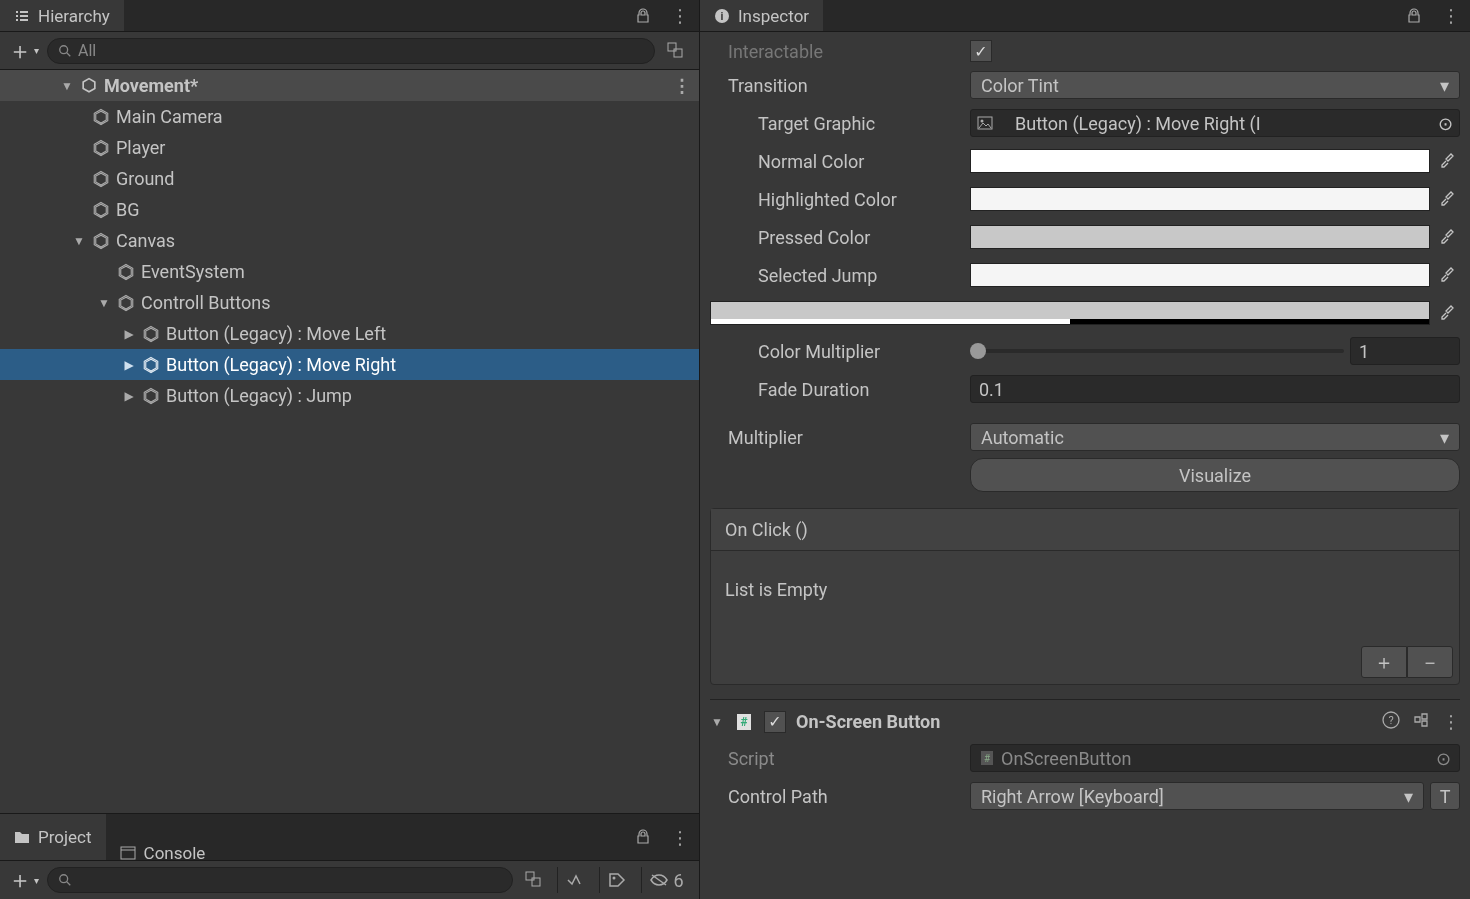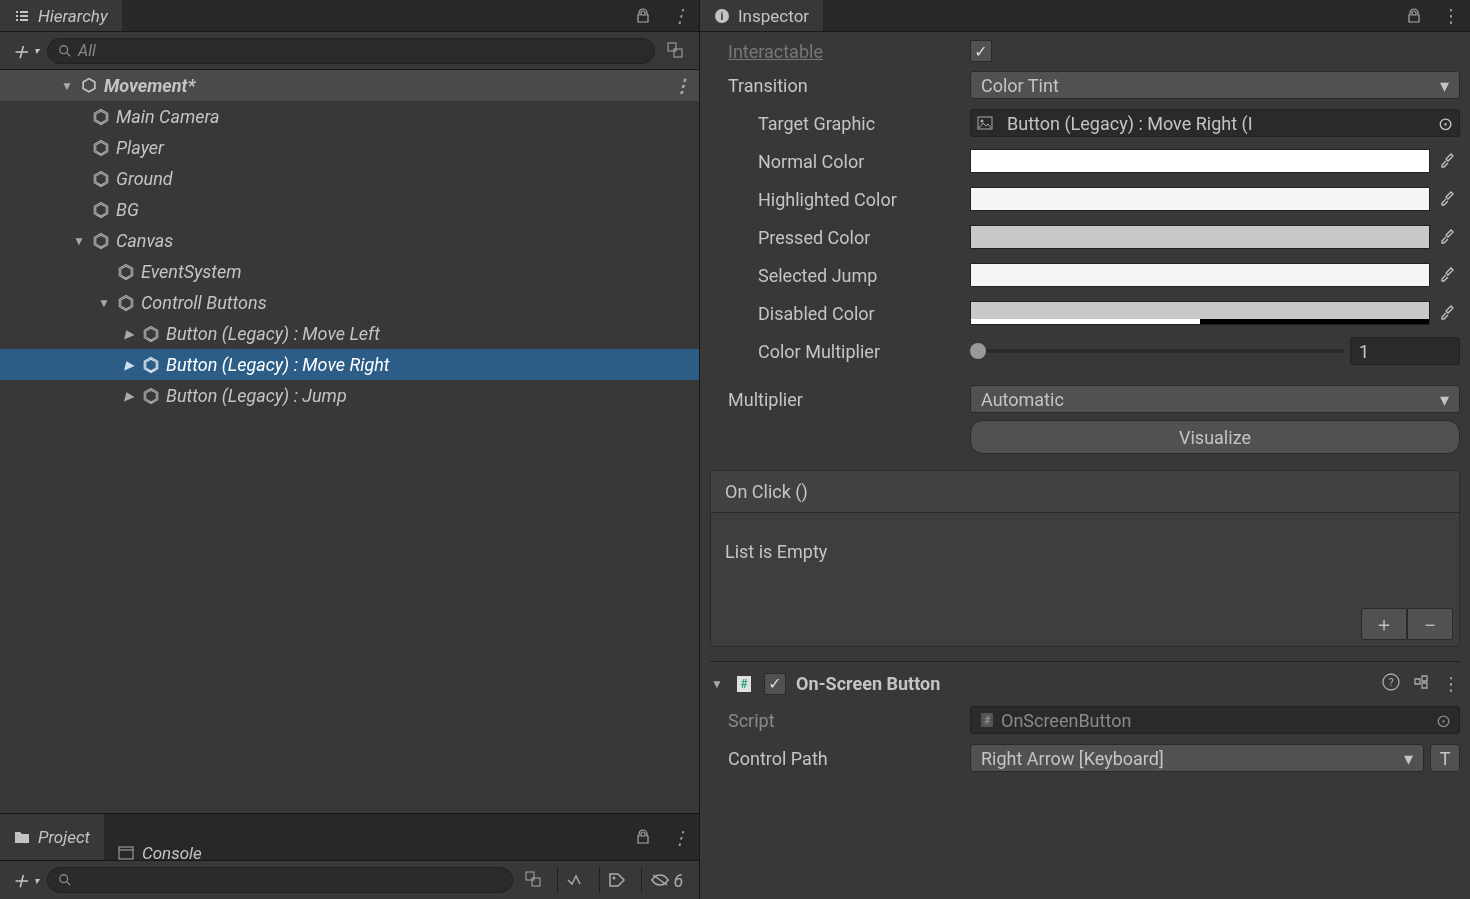--- a/index.html
+++ b/index.html
@@ -1,17 +1,17 @@
 <!DOCTYPE html>
 <html><head>
 <meta charset="utf-8">
 <style>
 * { margin:0; padding:0; box-sizing:border-box; font-family:-apple-system,BlinkMacSystemFont,"Segoe UI",Roboto,sans-serif; }
 body { background:#282828; color:#c4c4c4; font-size:18px; display:flex; width:1470px; height:899px; overflow:hidden; }
-.panel-left { width:700px; display:flex; flex-direction:column; border-right:1px solid #191919;font-style:italic; }
+.panel-left { width:700px; display:flex; flex-direction:column; border-right:1px solid #191919; }
 .panel-right { flex:1; display:flex; flex-direction:column; }
 
 
 .tab-bar { display:flex; background:#282828; height:32px; align-items:stretch; border-bottom:1px solid #191919; }
 .tab { display:flex; align-items:center; gap:8px; padding:0 14px; background:#383838; font-size:17px; }
 .tab.inactive { background:#282828; }
 .tab-spacer { flex:1; }
 .tab-icon-right { display:flex; align-items:center; padding:0 10px; gap:6px; color:#aaa; }
 
 
@@ -39,21 +39,21 @@
 .mini-icon-btn { width:34px; height:26px; display:flex; align-items:center; justify-content:center; color:#aaa; border-left:1px solid #222; }
 
 
 .insp-body { flex:1; background:#383838; overflow:auto; padding:4px 10px 10px 10px; }
 .prop-row { display:flex; align-items:center; height:38px;justify-content:center; }
 .prop-label { width:260px; padding-left:18px; font-size:18px; color:#c4c4c4; }
 .prop-sublabel { width:260px; padding-left:48px; font-size:18px; color:#c4c4c4; }
 .prop-field { flex:1; display:flex; align-items:center; gap:6px; }
 .checkbox { width:22px; height:22px; background:#515151; border:1px solid #2a2a2a; display:flex; align-items:center; justify-content:center; color:#ddd; font-size:16px; }
 .dropdown { flex:1; background:#515151; border:1px solid #2a2a2a; height:28px; display:flex; align-items:center; padding:0 10px; justify-content:space-between; border-radius:3px; }
-.obj-field { flex:1; background:#2a2a2a; border:1px solid #212121; height:28px; display:flex; align-items:center; padding:0 6px; gap:14px; border-radius:3px; }
+.obj-field { flex:1; background:#2a2a2a; border:1px solid #212121; height:28px; display:flex; align-items:center; padding:0 6px; gap:22px; border-radius:3px; }
 .color-swatch { flex:1; height:24px; border:1px solid #222; }
 .eyedrop { width:24px; height:24px; color:#c4c4c4; display:flex; align-items:center; justify-content:center; }
 .slider-track { flex:1; height:4px; background:#2a2a2a; border-radius:2px; position:relative; }
 .slider-thumb { position:absolute; left:0; top:-6px; width:16px; height:16px; background:#999; border-radius:50%; }
 .num-input { width:110px; background:#2a2a2a; border:1px solid #212121; height:28px; padding:0 8px; color:#c4c4c4; border-radius:3px; display:flex; align-items:center; }
 .wide-btn { background:#515151; border:1px solid #2a2a2a; height:34px; display:flex; align-items:center; justify-content:center; border-radius:13px; }
 
 .event-box { border:1px solid #2a2a2a; background:#3e3e3e; border-radius:4px; margin-top:14px; }
 .event-head { padding:10px 14px; border-bottom:1px solid #2a2a2a; background:#424242; }
 .event-body { padding:28px 14px 40px 14px; color:#c4c4c4; }
@@ -288,21 +288,21 @@
     <div class="tab-icon-right">
         <svg width="16" height="16" viewBox="0 0 16 16">
           <path d="M4 7V5a4 4 0 018 0v2h1v7H3V7h1zm2 0h4V5a2 2 0 00-4 0v2z" fill="none" stroke="#aaa" stroke-width="1.2"></path>
         </svg>
       </div>
     <div class="tab-icon-right">⋮</div>
   </div>
 
   <div class="insp-body">
     <div class="interactable-row">
-      <div class="prop-label" style="color:#777;text-decoration:underline;">Interactable</div>
+      <div class="prop-label" style="color:#777;">Interactable</div>
       <div class="prop-field">
           <div class="checkbox">✓</div>
         </div>
     </div>
 
     <div class="prop-row">
       <div class="prop-label">Transition</div>
       <div class="prop-field">
         <div class="dropdown">
           <span>Color Tint</span>
@@ -366,41 +366,48 @@
       <div class="prop-field">
         <div class="color-swatch" style="background:#f5f5f5;"></div>
         <div class="eyedrop">
             <svg width="16" height="16" viewBox="0 0 16 16">
               <path d="M13 3l-2-2-5 5 2 2 5-5zM6 8l-4 4v2h2l4-4" fill="none" stroke="#c4c4c4" stroke-width="1.3"></path>
             </svg>
           </div>
       </div>
     </div>
     <div class="prop-row">
-      <div class="prop-sublabel">Disabled Color</div>
       <div class="prop-field">
         <div class="color-swatch" style="background:linear-gradient(to bottom,#c8c8c8 0%,#c8c8c8 78%,#000 78%,#000 100%);background-size:100% 100%;position:relative;">
           <div style="position:absolute;left:0;bottom:0;height:5px;width:50%;background:#fff;"></div>
         </div>
         <div class="eyedrop">
             <svg width="16" height="16" viewBox="0 0 16 16">
               <path d="M13 3l-2-2-5 5 2 2 5-5zM6 8l-4 4v2h2l4-4" fill="none" stroke="#c4c4c4" stroke-width="1.3"></path>
             </svg>
           </div>
       </div>
     </div>
 
     <div class="prop-row">
       <div class="prop-sublabel">Color Multiplier</div>
       <div class="prop-field">
         <div class="slider-track">
             <div class="slider-thumb"></div>
           </div>
         <div class="num-input">
             <span>1</span>
+          </div>
+      </div>
+    </div>
+    <div class="prop-row">
+      <div class="prop-sublabel">Fade Duration</div>
+      <div class="prop-field">
+        <div class="num-input" style="flex:1;width:auto;">
+            <span>0.1</span>
           </div>
       </div>
     </div>
 
     <div style="height:10px;"></div>
     <div class="prop-row">
       <div class="prop-label">Multiplier</div>
       <div class="prop-field">
         <div class="dropdown">
           <span>Automatic</span>

